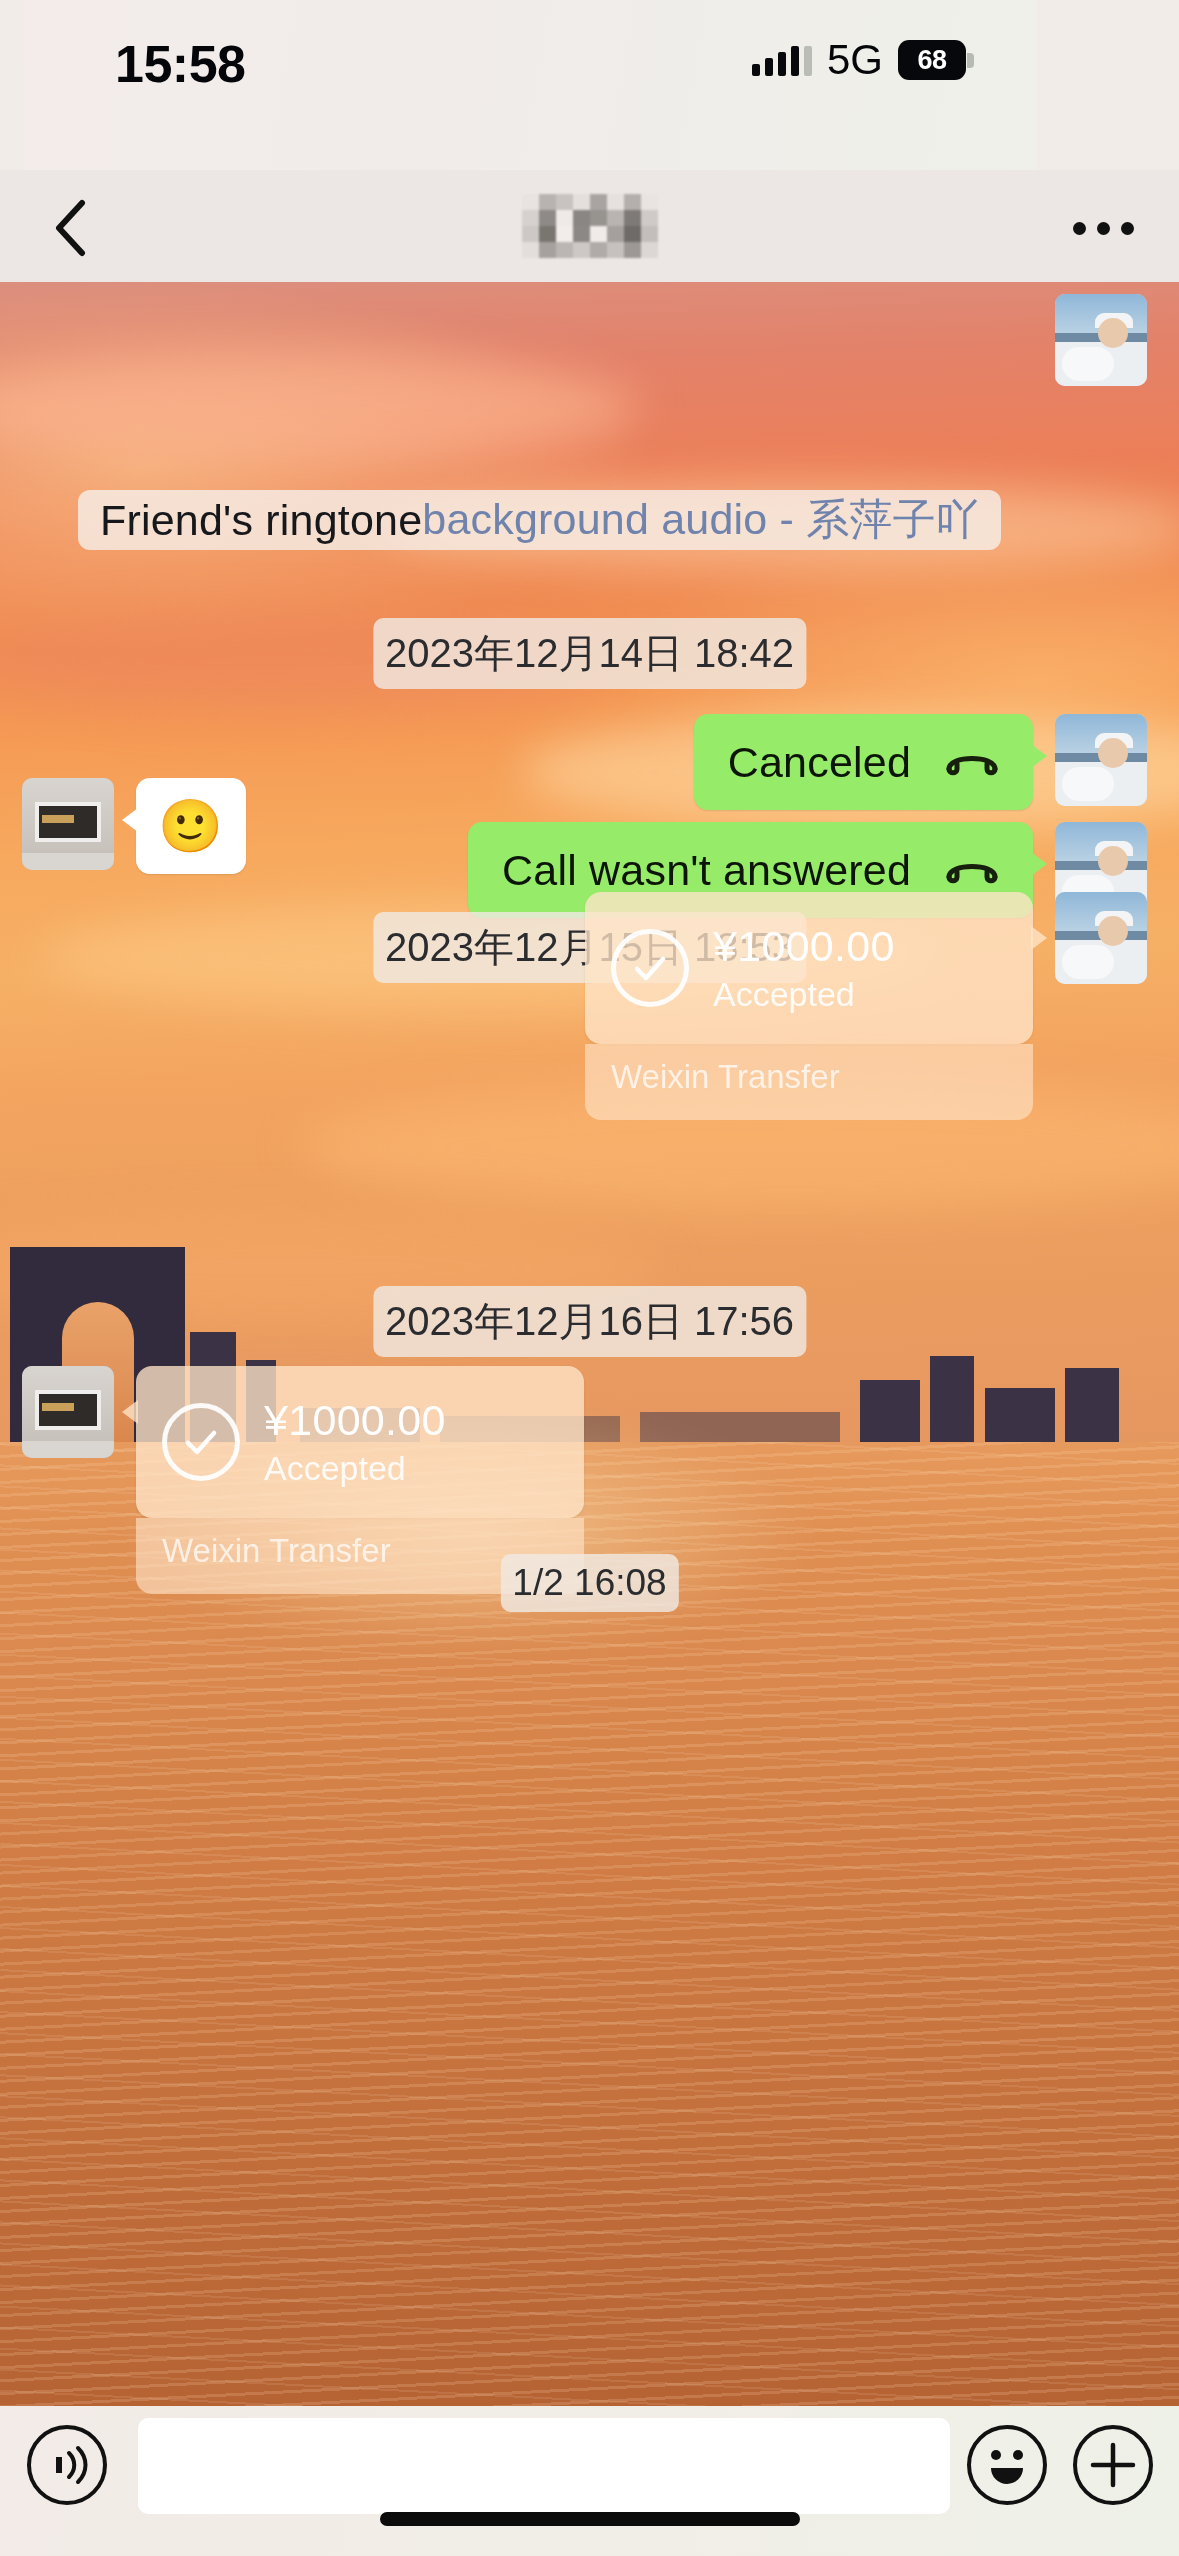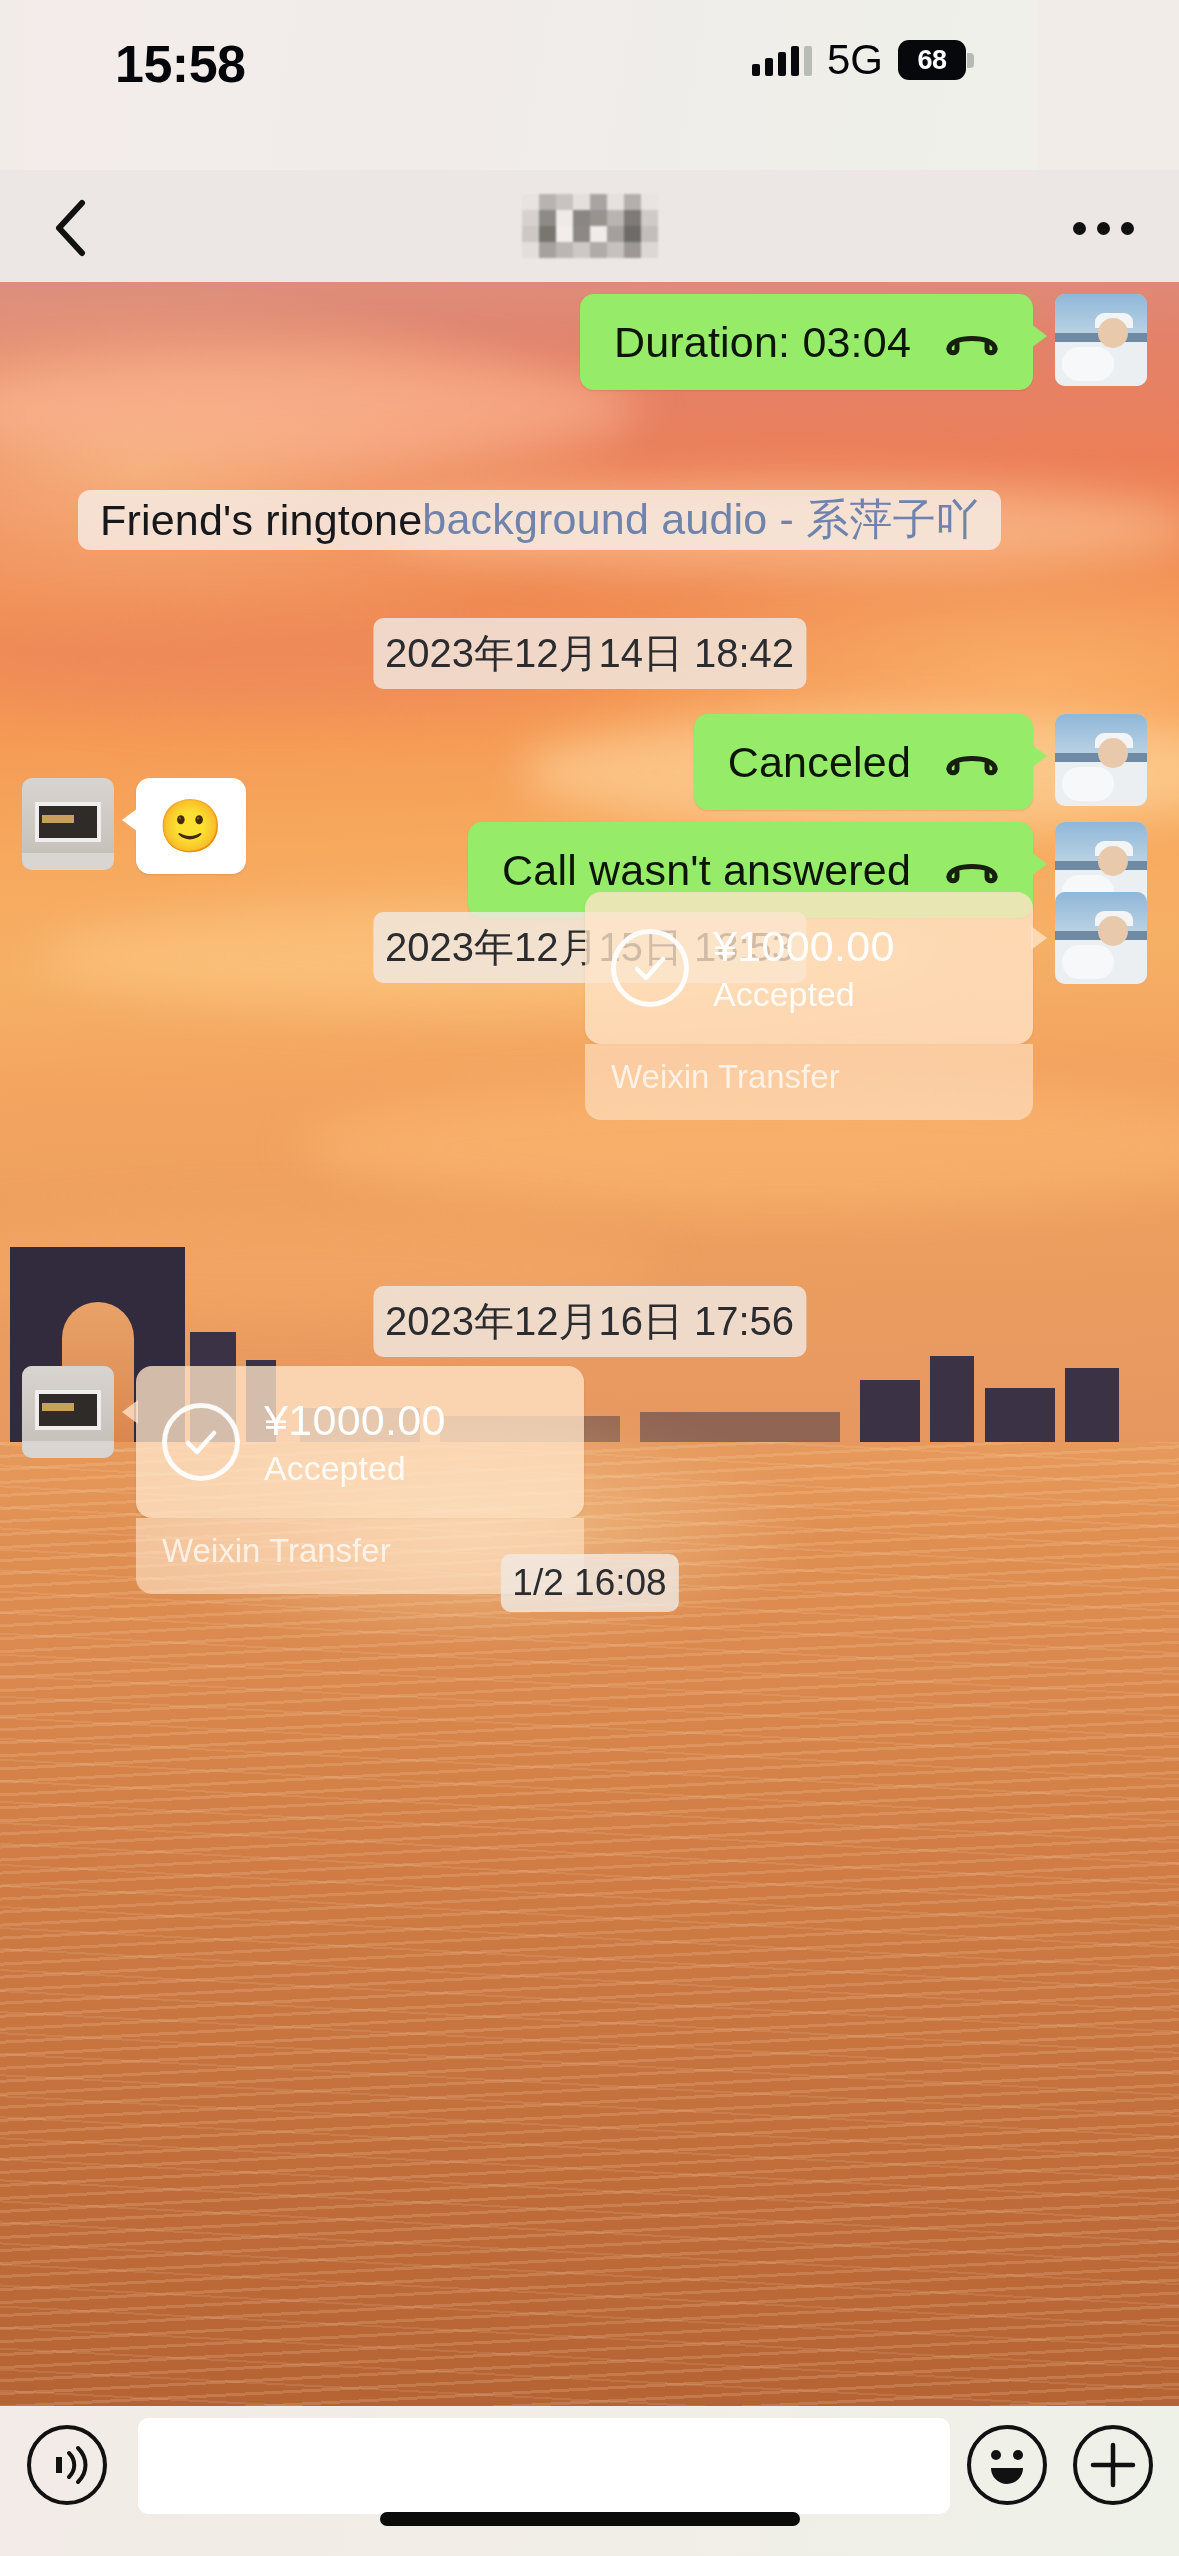--- a/index.html
+++ b/index.html
@@ -337,28 +337,20 @@
       <div class="wall-water">
         <div class="ripples"></div>
         <div class="ripples2"></div>
       </div>
       <div class="glow"></div>
     </div>
 
     <div class="msgs">
 
       <div class="row" style="right:32px; top:12px;">
-        <div class="bub-green">
-          <span class="txt">Duration: 03:04</span>
-          <svg class="ph" viewBox="0 0 54 30">
-            <path d="M4 22 C4 8, 50 8, 50 22" fill="none" stroke="#16200d" stroke-width="5" stroke-linecap="round"></path>
-            <path d="M4 22 C4 27, 12 27, 12 22 L12 17" fill="none" stroke="#16200d" stroke-width="5" stroke-linecap="round"></path>
-            <path d="M50 22 C50 27, 42 27, 42 22 L42 17" fill="none" stroke="#16200d" stroke-width="5" stroke-linecap="round"></path>
-          </svg>
-        </div>
         <div class="avatar" style="margin-left:22px;">
           <div class="av-sky"></div>
             <div class="av-mid"></div>
             <div class="av-body"></div>
           <div class="av-cap"></div>
             <div class="av-head"></div>
             <div class="av-arm"></div>
         </div>
       </div>
 

